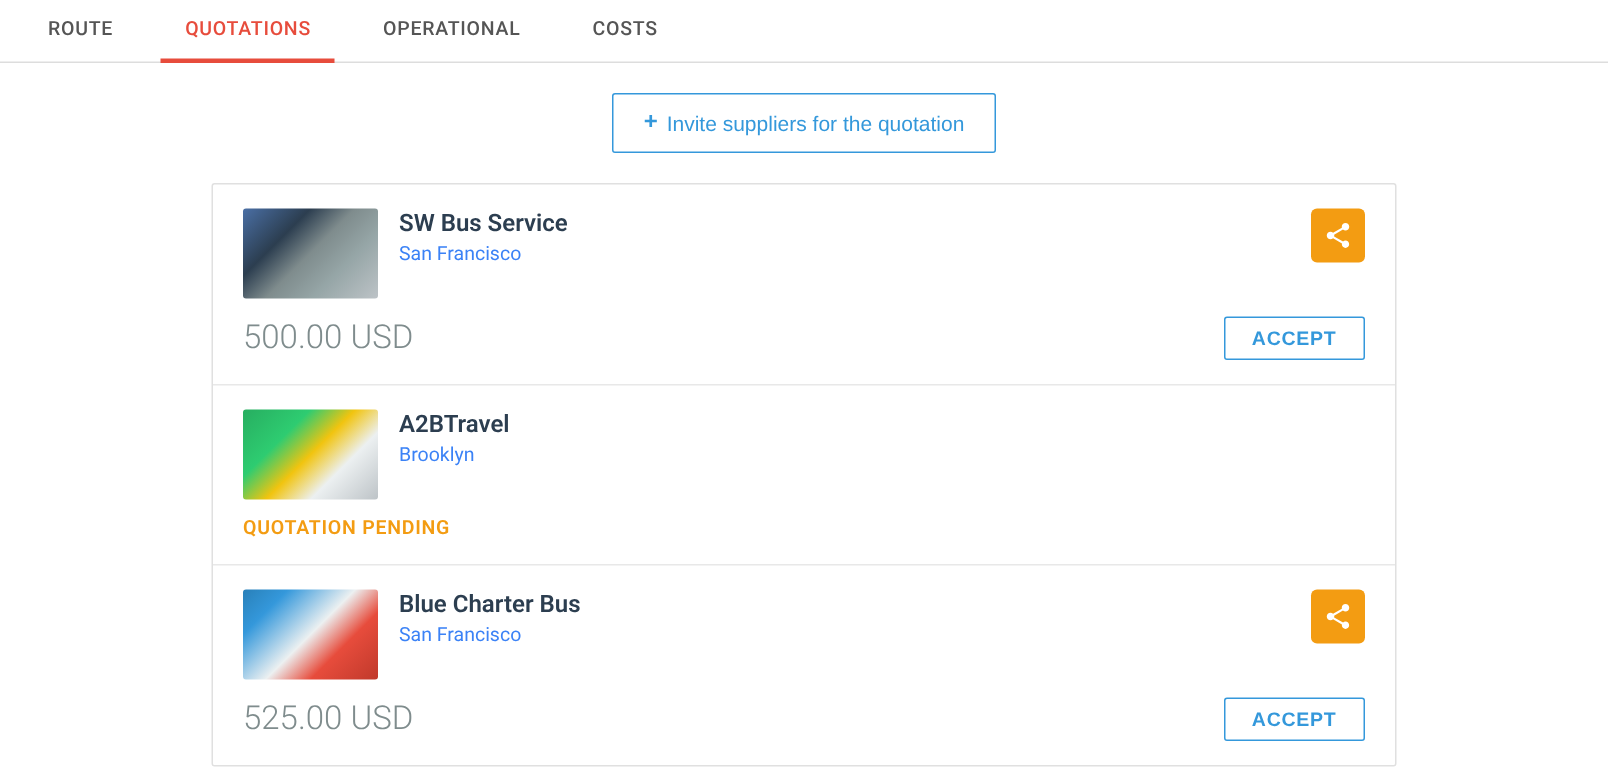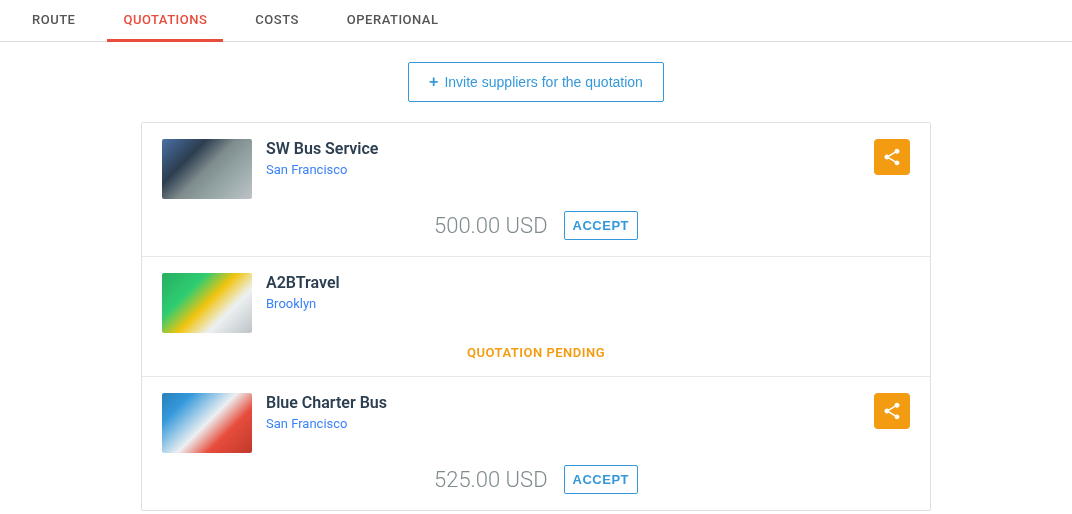--- a/index.html
+++ b/index.html
@@ -155,37 +155,37 @@
     }
     .share-icon-btn svg {
       width: 20px;
       height: 20px;
       fill: white;
     }
 
     
     .supplier-footer {
       display: flex;
-      justify-content: center;
+      justify-content: space-between;
       align-items: center;
       gap: 16px;
       margin-top: 12px;
     }
 
     .price {
       font-size: 22px;
       color: #7f8c8d;
       font-weight: 300;
     }
 
     .accept-btn {
       border: 1px solid #3498db;
       color: #3498db;
       background: #fff;
-      padding: 6px 8px;
+      padding: 6px 18px;
       cursor: pointer;
       font-size: 13px;
       font-weight: 600;
       letter-spacing: 0.5px;
       border-radius: 2px;
     }
 
     .quotation-pending {
       color: #f39c12;
       font-size: 13px;
@@ -193,22 +193,22 @@
       letter-spacing: 0.5px;
       text-transform: uppercase;
     }
   </style>
 </head>
 <body>
 
 <nav class="nav-tabs">
   <div class="nav-tab">ROUTE</div>
   <div class="nav-tab active">QUOTATIONS</div>
+  <div class="nav-tab">OPERATIONAL</div>
   <div class="nav-tab">COSTS</div>
-  <div class="nav-tab">OPERATIONAL</div>
 </nav>
 
 <div class="content">
 
   <div class="invite-btn-wrapper">
     <button class="invite-btn">
       <span class="plus-icon">+</span>
       <span>Invite suppliers for the quotation</span>
     </button>
   </div>

